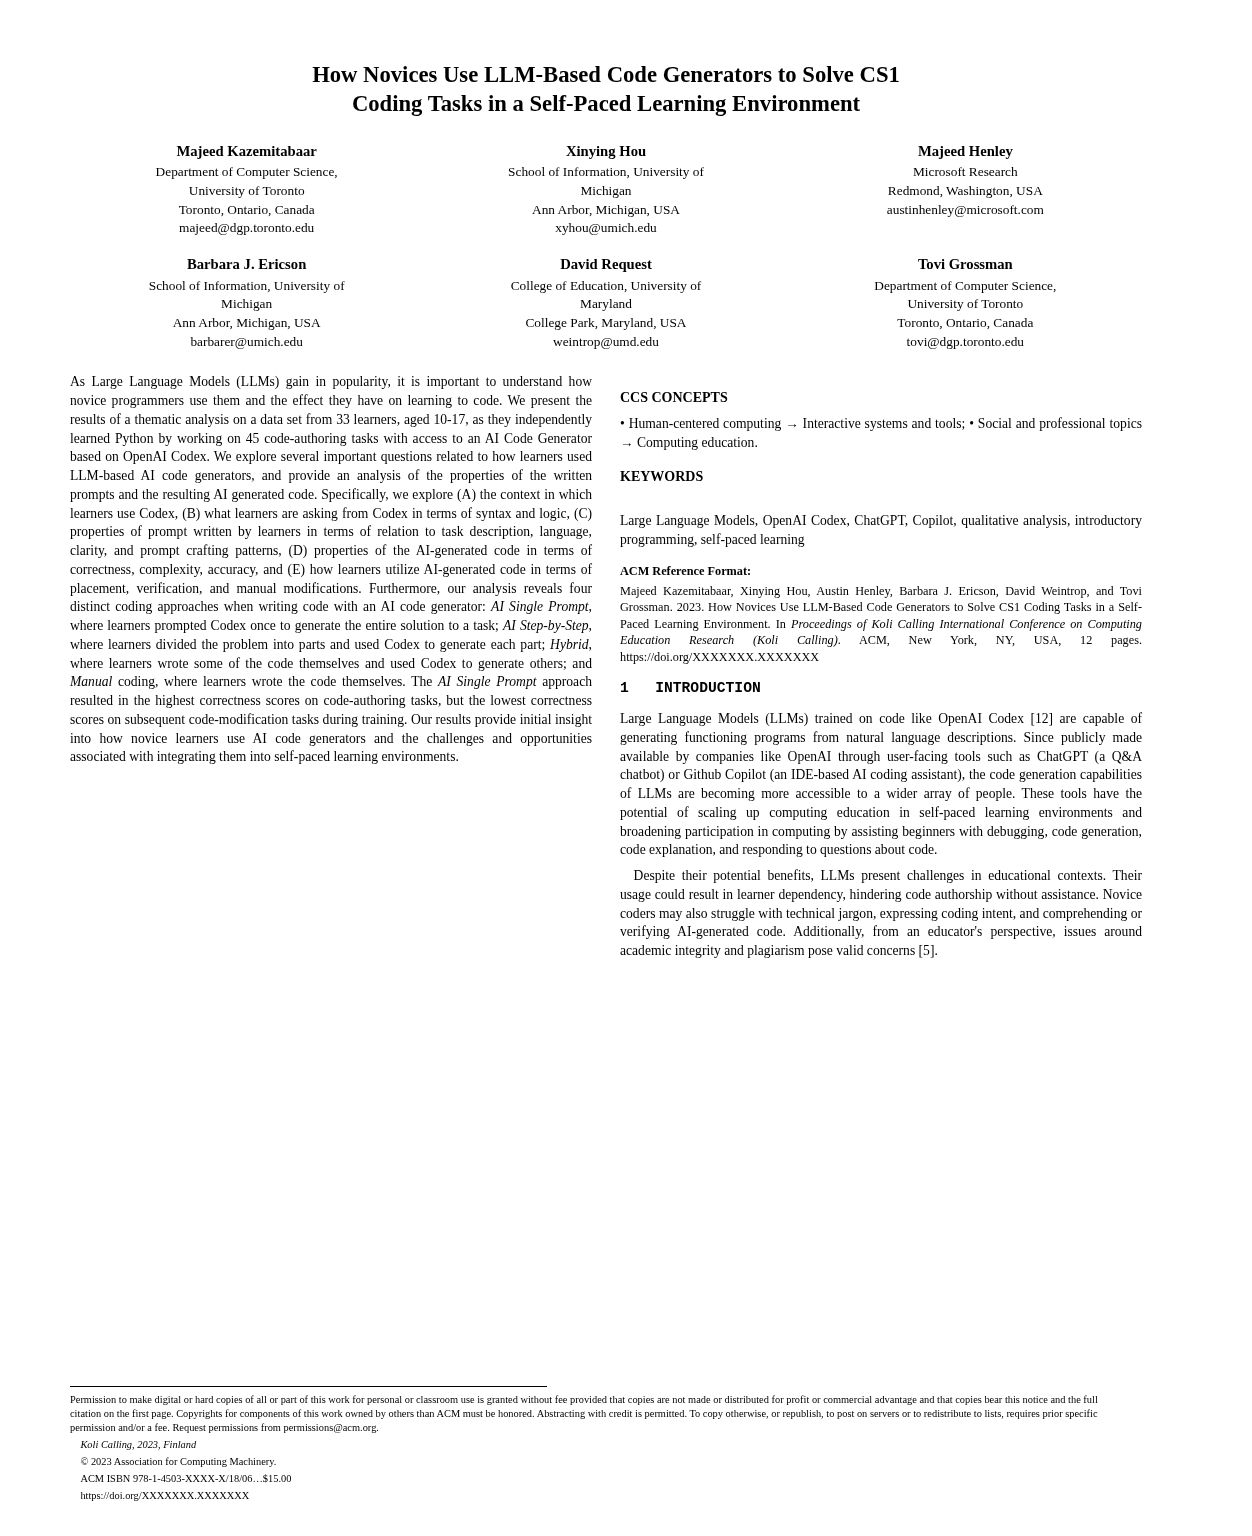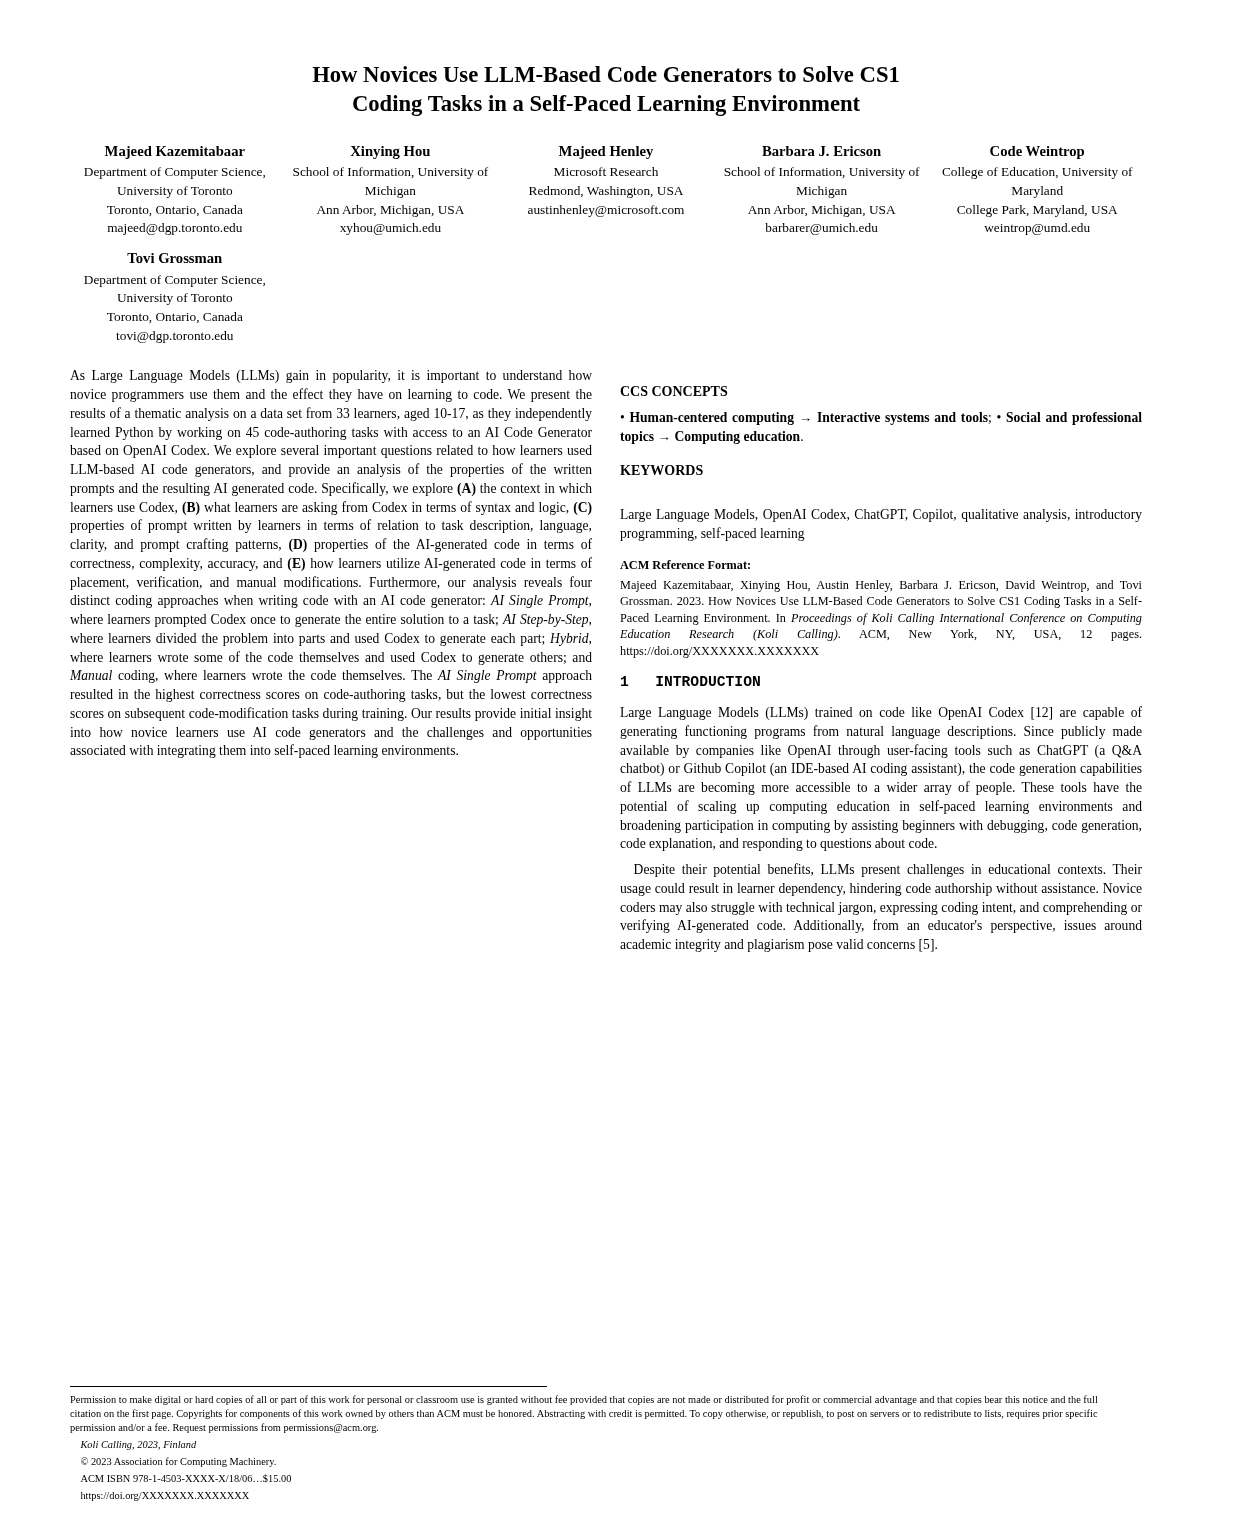--- a/index.html
+++ b/index.html
@@ -24,22 +24,22 @@
       text-align: center;
       font-size: 17pt;
       font-weight: bold;
       margin-bottom: 22px;
       line-height: 1.3;
     }
 
     
     .authors-grid {
       display: grid;
-      grid-template-columns: 1fr 1fr 1fr 1fr 1fr;
-      gap: 10px 6px;
+      grid-template-columns: 1fr 1fr 1fr;
+      gap: 16px 6px;
       text-align: center;
       margin-bottom: 22px;
     }
     .author-block {
       font-size: 10pt;
       line-height: 1.4;
     }
     .author-name {
       font-size: 11pt;
       font-weight: bold;
@@ -129,21 +129,21 @@
     .intro-num {
       font-size: 11pt;
       font-weight: bold;
       text-transform: uppercase;
       margin-top: 14px;
       margin-bottom: 11px;
       font-family: Liberation Mono, monospace;
     }
 
     
-    b { font-weight: bold; }
+    b { font-weight: normal; }
     em, i { font-style: italic; }
   </style>
 </head>
 <body>
 
 <div class="page">
 
   <div class="paper-title">
     <span>How Novices Use LLM-Based Code Generators to Solve CS1</span><br>
     <span>Coding Tasks in a Self-Paced Learning Environment</span>
@@ -162,21 +162,21 @@
     <div class="author-block">
       <span class="author-name">Majeed Henley</span>
       <span>Microsoft Research<br>Redmond, Washington, USA<br>austinhenley@microsoft.com</span>
     </div>
 
     <div class="author-block">
       <span class="author-name">Barbara J. Ericson</span>
       <span>School of Information, University of<br>Michigan<br>Ann Arbor, Michigan, USA<br>barbarer@umich.edu</span>
     </div>
     <div class="author-block">
-      <span class="author-name">Code Weintrop</span>
+      <span class="author-name">David Request</span>
       <span>College of Education, University of<br>Maryland<br>College Park, Maryland, USA<br>weintrop@umd.edu</span>
     </div>
     <div class="author-block">
       <span class="author-name">Tovi Grossman</span>
       <span>Department of Computer Science,<br>University of Toronto<br>Toronto, Ontario, Canada<br>tovi@dgp.toronto.edu</span>
     </div>
   </div>
 
   <div class="two-col">
 

